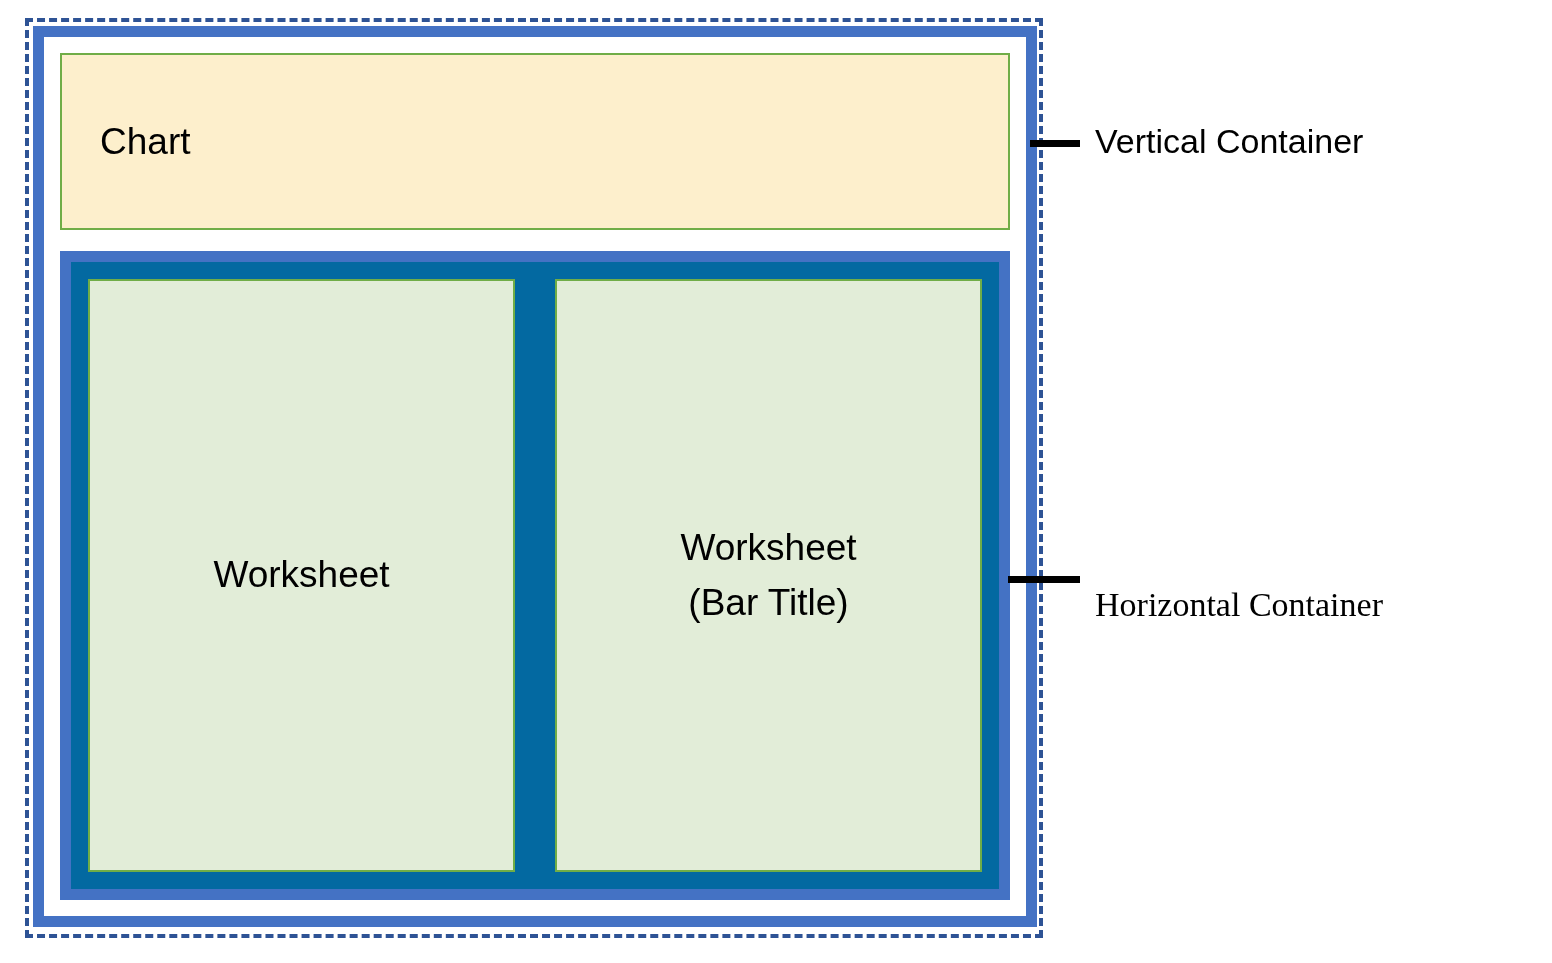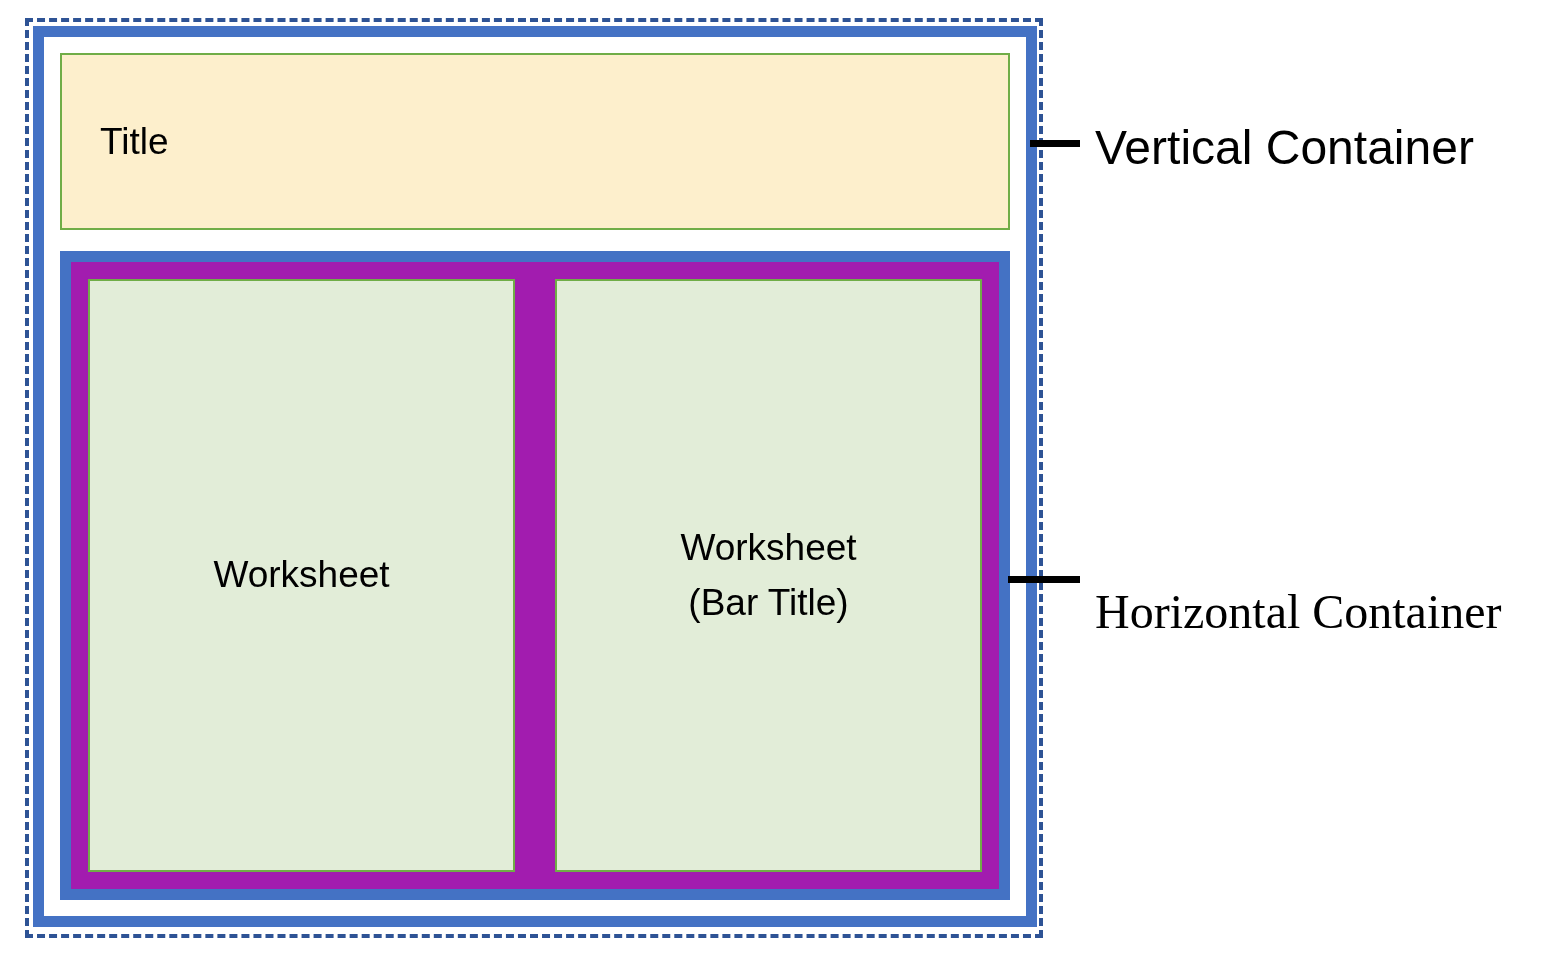--- a/index.html
+++ b/index.html
@@ -40,21 +40,21 @@
     font-size:37px;color:#000000;line-height:1;
     letter-spacing:0px;
   }
 
   
   .horizontal-container{
     margin-top:21px;
     flex:1 1 auto;
     border:11px solid #4472C4;
     box-sizing:border-box;
-    background:#a21caf;
+    background:#0369a1;
   }
   .horizontal-inner{
     width:100%;height:100%;
     box-sizing:border-box;
     padding:17px 17px 17px 17px;
     display:flex;flex-direction:row;
     gap:40px;
   }
 
   
@@ -71,37 +71,37 @@
 
   
   .leader{
     position:absolute;height:7px;background:#000000;
   }
   .leader-vertical{left:1030px;top:140px;width:50px;}
   .leader-horizontal{left:1008px;top:576px;width:72px;}
 
   .annotation-label{
     position:absolute;left:1095px;
-    font-size:48px;color:#000000;white-space:nowrap;line-height:1;
+    font-size:34px;color:#000000;white-space:nowrap;line-height:1;
   }
   .label-vertical{top:124px;}
   .label-horizontal{top:588px;font-family:Liberation Serif, serif;}
 </style>
 </head>
 <body>
 
 <div id="stage">
 
   <div class="dashed-boundary"></div>
 
   <div class="vertical-container">
     <div class="vertical-inner">
 
       <div class="title-box">
-        <span class="title-text">Title</span>
+        <span class="title-text">Chart</span>
       </div>
 
       <div class="horizontal-container">
         <div class="horizontal-inner">
 
           <div class="worksheet">
             <span class="ws-line">Worksheet</span>
           </div>
 
           <div class="worksheet">

